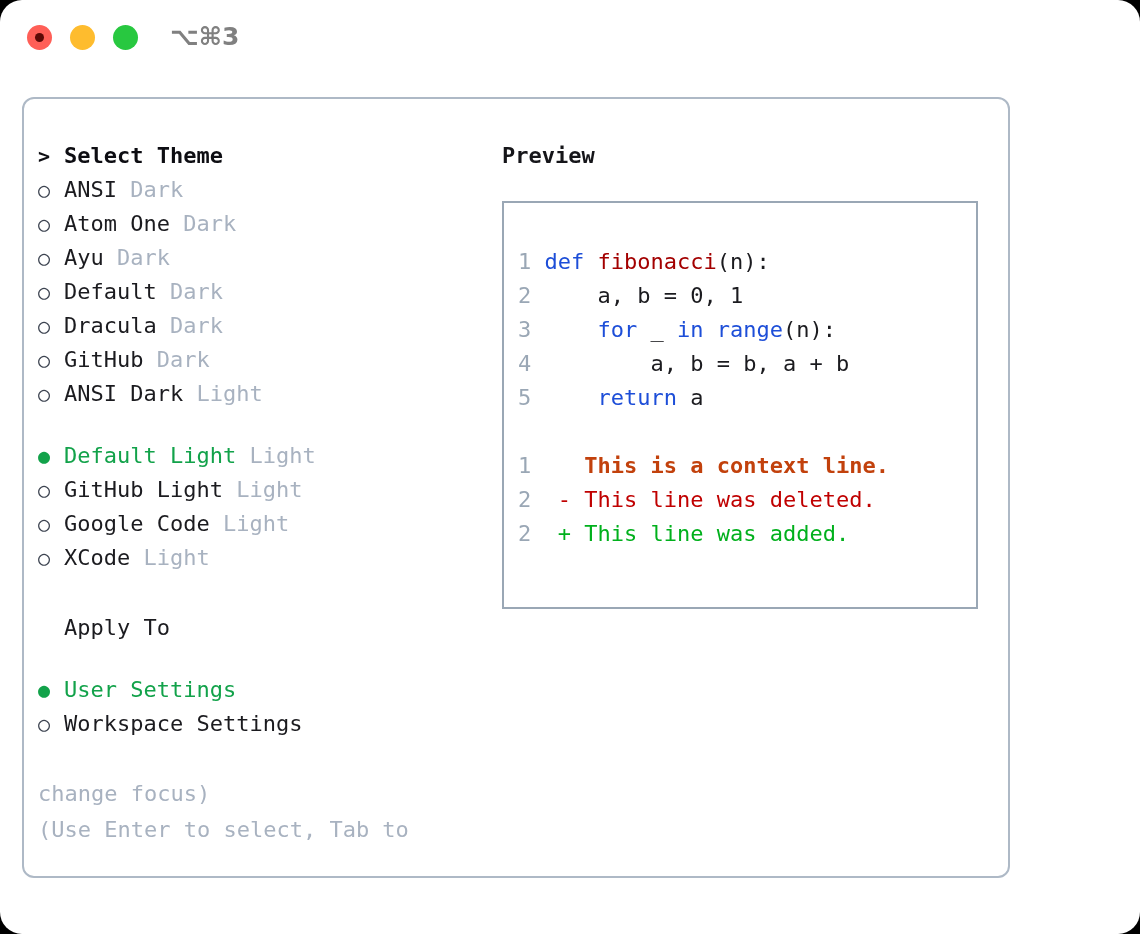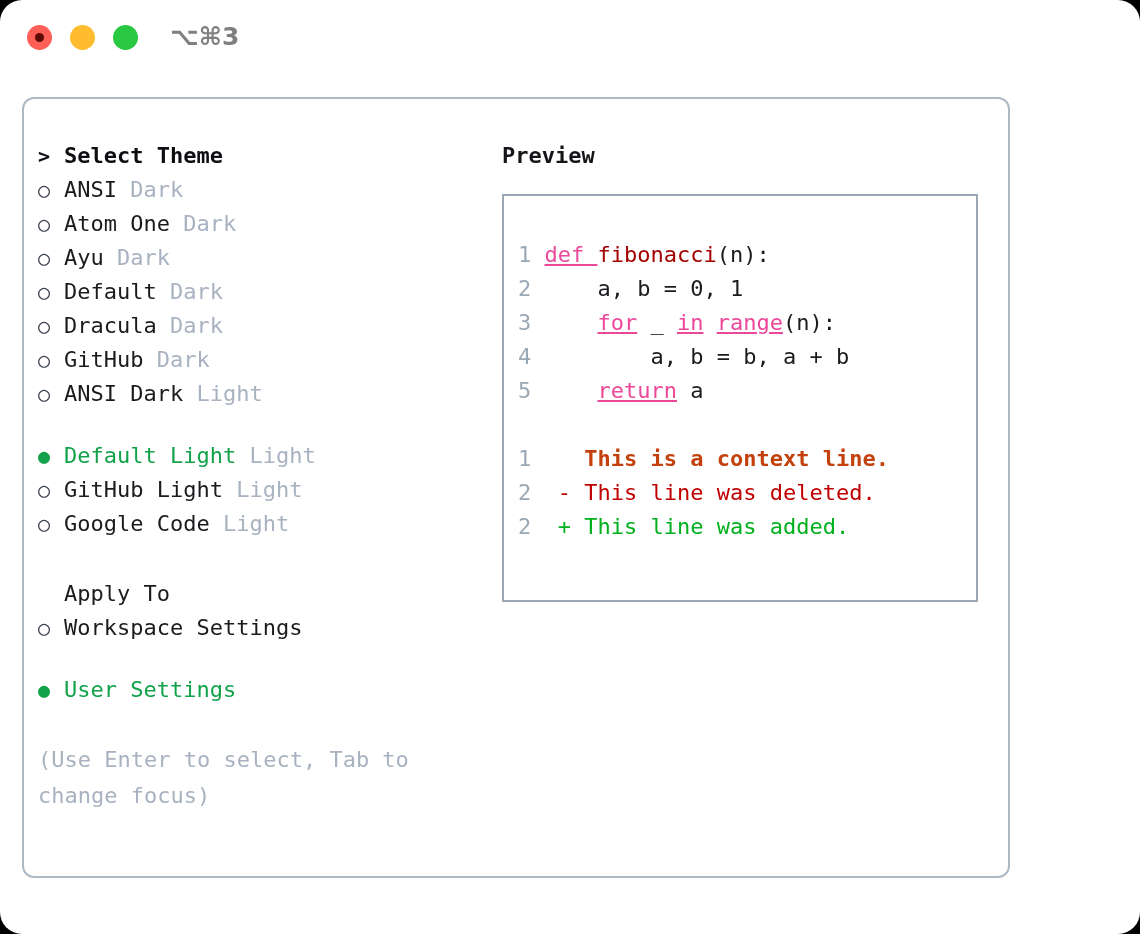--- a/index.html
+++ b/index.html
@@ -129,21 +129,21 @@
     position: absolute;
     left: 478px;
     top: 40px;
     width: 492px;
   }
   .preview-title {
     font-size: 22px;
     line-height: 34px;
     color: #151519;
     font-weight: bold;
-    margin-bottom: 21px;
+    margin-bottom: 28px;
   }
   .preview-box {
     width: 476px;
     height: 408px;
     border: 2px solid #9aa7b5;
     background: #ffffff;
     box-sizing: border-box;
     position: relative;
   }
   .code {
@@ -151,21 +151,21 @@
     left: 14px;
     top: 42px;
     font-size: 22px;
     line-height: 34px;
     white-space: pre;
     color: #1b1b1f;
   }
   .code .ln {
     color: #9aa7b5;
   }
-  .kw   { color: #ec4899; text-decoration: underline; }
+  .kw   { color: #1d4ed8; }
   .fn   { color: #a30000; }
   .plain{ color: #1b1b1f; }
   .ctx  { color: #c2410c; font-weight: bold; }
   .del  { color: #c00000; }
   .add  { color: #00b01c; }
   .blank-line { height: 34px; }
 </style>
 </head>
 <body>
 
@@ -188,30 +188,31 @@
           <div class="row"><span class="marker">○</span><span>ANSI </span><span class="badge">Dark</span></div>
           <div class="row"><span class="marker">○</span><span>Atom One </span><span class="badge">Dark</span></div>
           <div class="row"><span class="marker">○</span><span>Ayu </span><span class="badge">Dark</span></div>
           <div class="row"><span class="marker">○</span><span>Default </span><span class="badge">Dark</span></div>
           <div class="row"><span class="marker">○</span><span>Dracula </span><span class="badge">Dark</span></div>
           <div class="row"><span class="marker">○</span><span>GitHub </span><span class="badge">Dark</span></div>
           <div class="row"><span class="marker">○</span><span>ANSI Dark </span><span class="badge">Light</span></div>
           <div class="row selected"><span class="marker">●</span><span>Default Light </span><span class="badge">Light</span></div>
           <div class="row"><span class="marker">○</span><span>GitHub Light </span><span class="badge">Light</span></div>
           <div class="row"><span class="marker">○</span><span>Google Code </span><span class="badge">Light</span></div>
+          <div class="row"><span class="marker">○</span><span>XCode </span><span class="badge">Light</span></div>
         </div>
       <div class="spacer-lg"></div>
       <div id="apply-list">
           <div class="row"><span class="marker"> </span><span>Apply To</span></div>
+          <div class="row selected"><span class="marker">●</span><span>User Settings</span></div>
           <div class="row"><span class="marker">○</span><span>Workspace Settings</span></div>
-          <div class="row selected"><span class="marker">●</span><span>User Settings</span></div>
         </div>
       <div class="spacer-md"></div>
+      <div class="hint">change focus)</div>
       <div class="hint">(Use Enter to select, Tab to</div>
-      <div class="hint">change focus)</div>
     </div>
 
     <div class="right-col">
       <div class="preview-title">Preview</div>
       <div class="preview-box">
         <div class="code" id="code-block"><div><span class="ln">1 </span><span class="kw">def </span><span class="fn">fibonacci</span><span class="plain">(n):</span></div><div><span class="ln">2 </span><span class="plain">    a, b = 0, 1</span></div><div><span class="ln">3 </span><span class="plain">    </span><span class="kw">for</span><span class="plain"> _ </span><span class="kw">in</span><span class="plain"> </span><span class="kw">range</span><span class="plain">(n):</span></div><div><span class="ln">4 </span><span class="plain">        a, b = b, a + b</span></div><div><span class="ln">5 </span><span class="plain">    </span><span class="kw">return</span><span class="plain"> a</span></div><div class="blank-line"></div><div><span class="ln">1  </span><span class="ctx"> </span><span class="ctx"> This is a context line.</span></div><div><span class="ln">2  </span><span class="del">-</span><span class="del"> This line was deleted.</span></div><div><span class="ln">2  </span><span class="add">+</span><span class="add"> This line was added.</span></div></div>
       </div>
     </div>
 
   </div>

